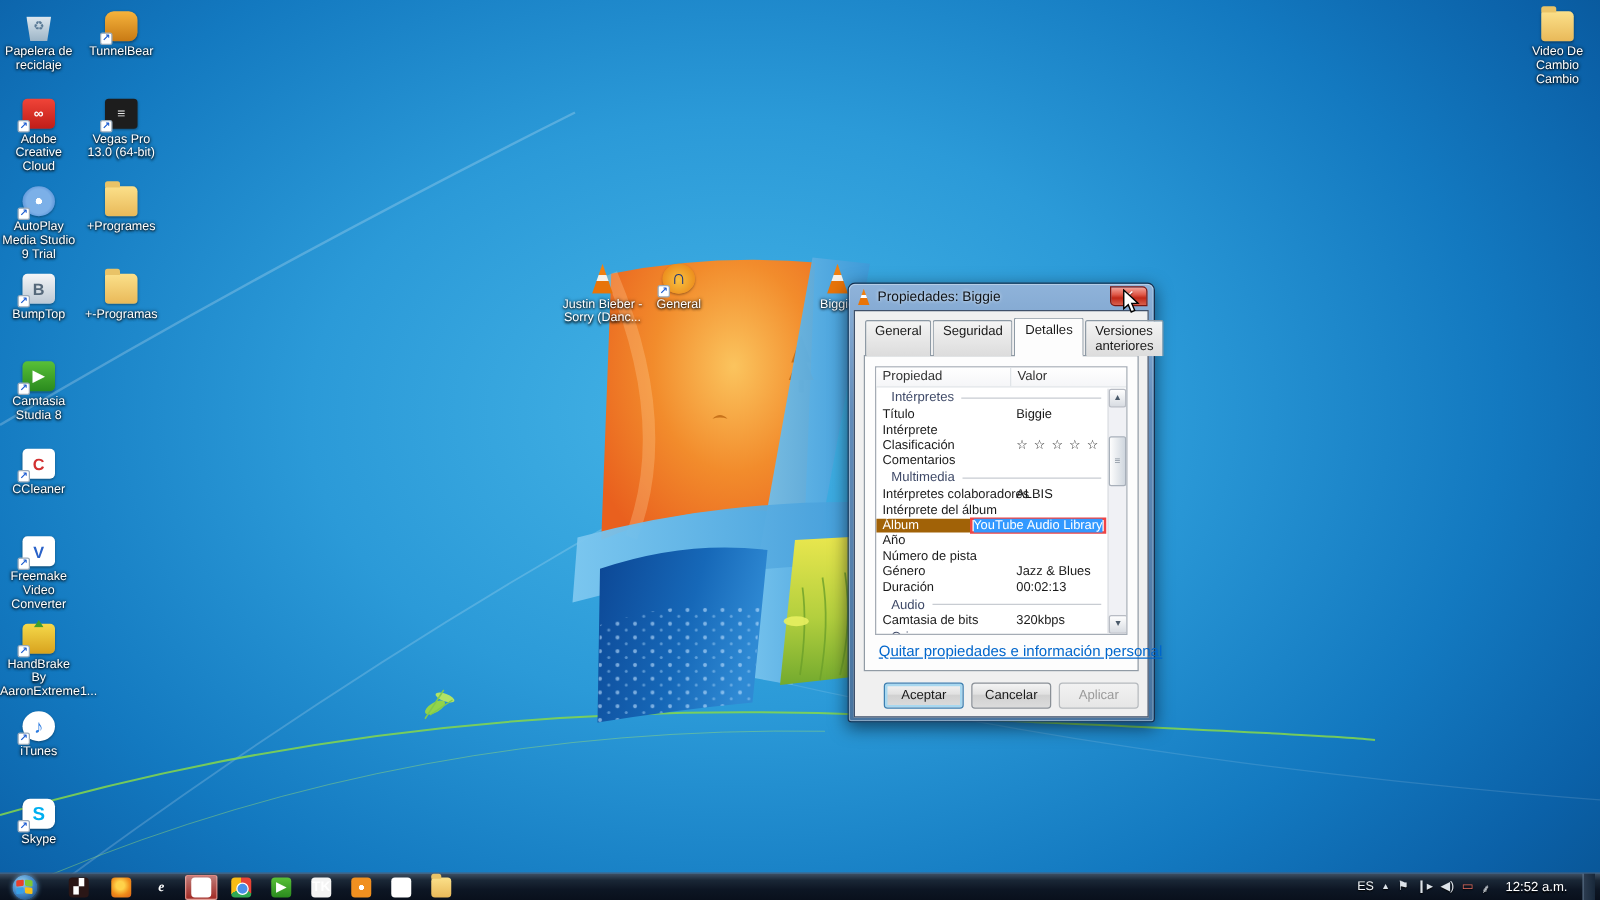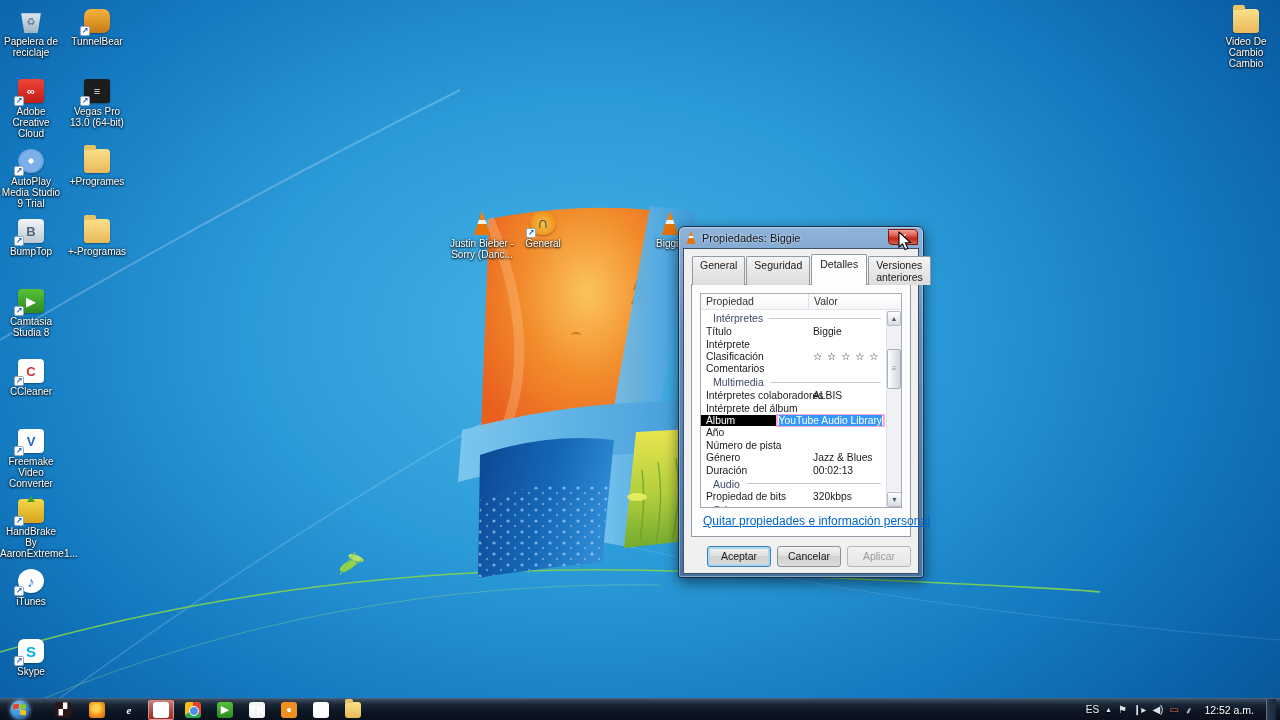--- a/index.html
+++ b/index.html
@@ -62,23 +62,23 @@
   #listhead .hc { font-size:10.5px; color:#333; padding:1px 5px; }
   #listhead .hc1 { width:108px; border-right:1px solid #e0e4e8; }
   #listrows { position:absolute; top:17px; left:0; right:16px; bottom:0; }
   .lrow { display:flex; height:12.4px; align-items:center;justify-content:flex-end; }
   .lrow .lc { width:108px; font-size:10.3px; color:#1a1a1a; padding-left:5px; white-space:nowrap; }
   .lrow .vc { flex:1; font-size:10.3px; color:#1a1a1a; padding-left:4px; white-space:nowrap; }
   .stars { color:#b4bcc6; letter-spacing:1px; font-size:10px; }
   .srow { display:flex; align-items:center; height:14.5px; padding-left:12px; }
   .srow .stext { font-size:10.5px; color:#3f4a68; white-space:nowrap; }
   .srow .sline { flex:1; height:1px; background:#c8ccd2; margin:0 4px 0 6px; }
-  .lrow.sel .lc { background:#000000; color:#fff; }
+  .lrow.sel .lc { background:#a16207; color:#fff; }
   .lrow.sel .vc { padding:0; }
-  .editbox { display:inline-block; border:2px solid #f9a8d4; background:#fff; height:13px; line-height:9px; padding:0 1px; }
+  .editbox { display:inline-block; border:2px solid #ef4444; background:#fff; height:13px; line-height:9px; padding:0 1px; }
   .editbox span { background:#3399ff; color:#fff; font-size:10.3px; }
   
   #vscroll { position:absolute; top:17px; right:0; bottom:0; width:15px; background:#f0f1f5; border-left:1px solid #dcdee2; }
   .sbtn { height:15px; background:linear-gradient(#fefefe,#d8dce2); border:1px solid #b8bcc4; border-radius:2px;
       font-size:7px; color:#4a5a6a; text-align:center; line-height:13px; }
   #sthumb { position:absolute; top:38px; left:0; width:14px; height:40px; background:linear-gradient(90deg,#fdfdfd,#cfd6de);
       border:1px solid #a8b0ba; border-radius:2px; }
   #sthumb::after { content:"≡"; display:block; text-align:center; font-size:8px; color:#8a94a0; line-height:38px; }
   #sdown { position:absolute; bottom:0; left:0; width:15px; }
   #remove-link { font-size:12px; color:#0066cc; text-decoration:underline; margin:6px 2px 2px 3px; white-space:nowrap; }
@@ -389,21 +389,21 @@
               </div>
             <div class="lrow">
                 <div class="lc">Duración</div>
                 <div class="vc">00:02:13</div>
               </div>
             <div class="srow">
                 <span class="stext">Audio</span>
                 <span class="sline"></span>
               </div>
             <div class="lrow">
-                <div class="lc">Propiedad de bits</div>
+                <div class="lc">Camtasia de bits</div>
                 <div class="vc">320kbps</div>
               </div>
             <div class="srow">
                 <span class="stext">Origen</span>
                 <span class="sline"></span>
               </div>
 
           </div>
           <div id="vscroll">
             <div class="sbtn">▲</div>

